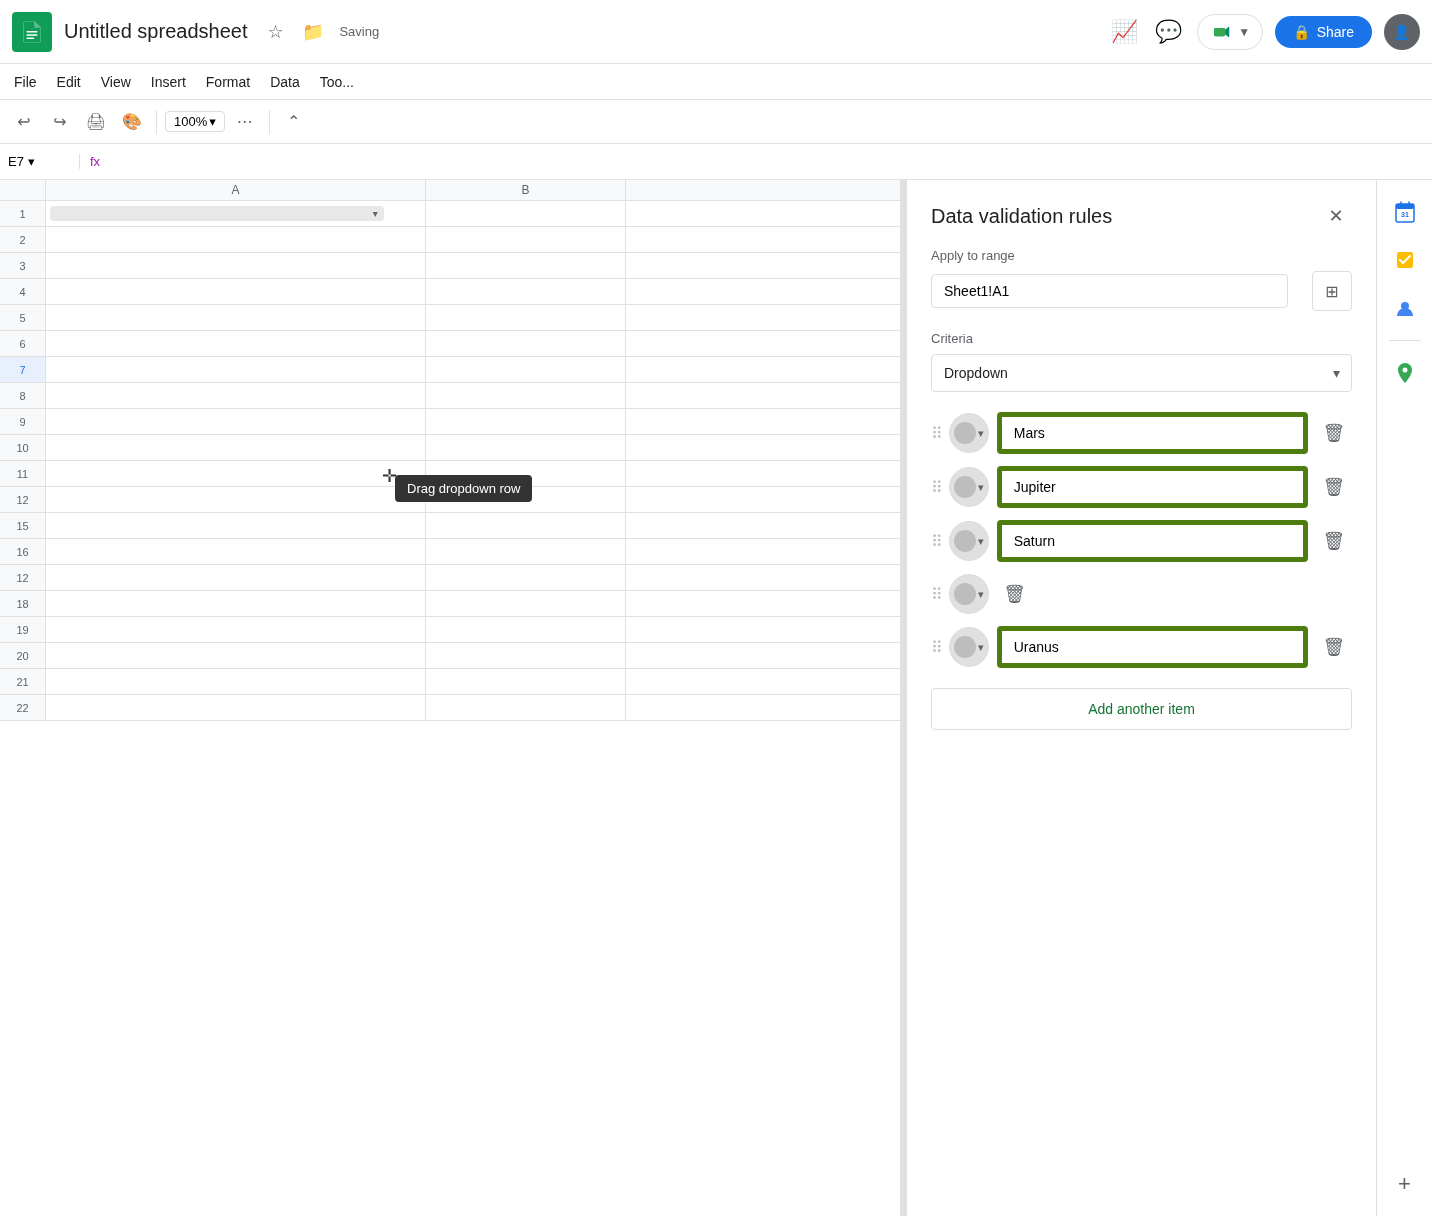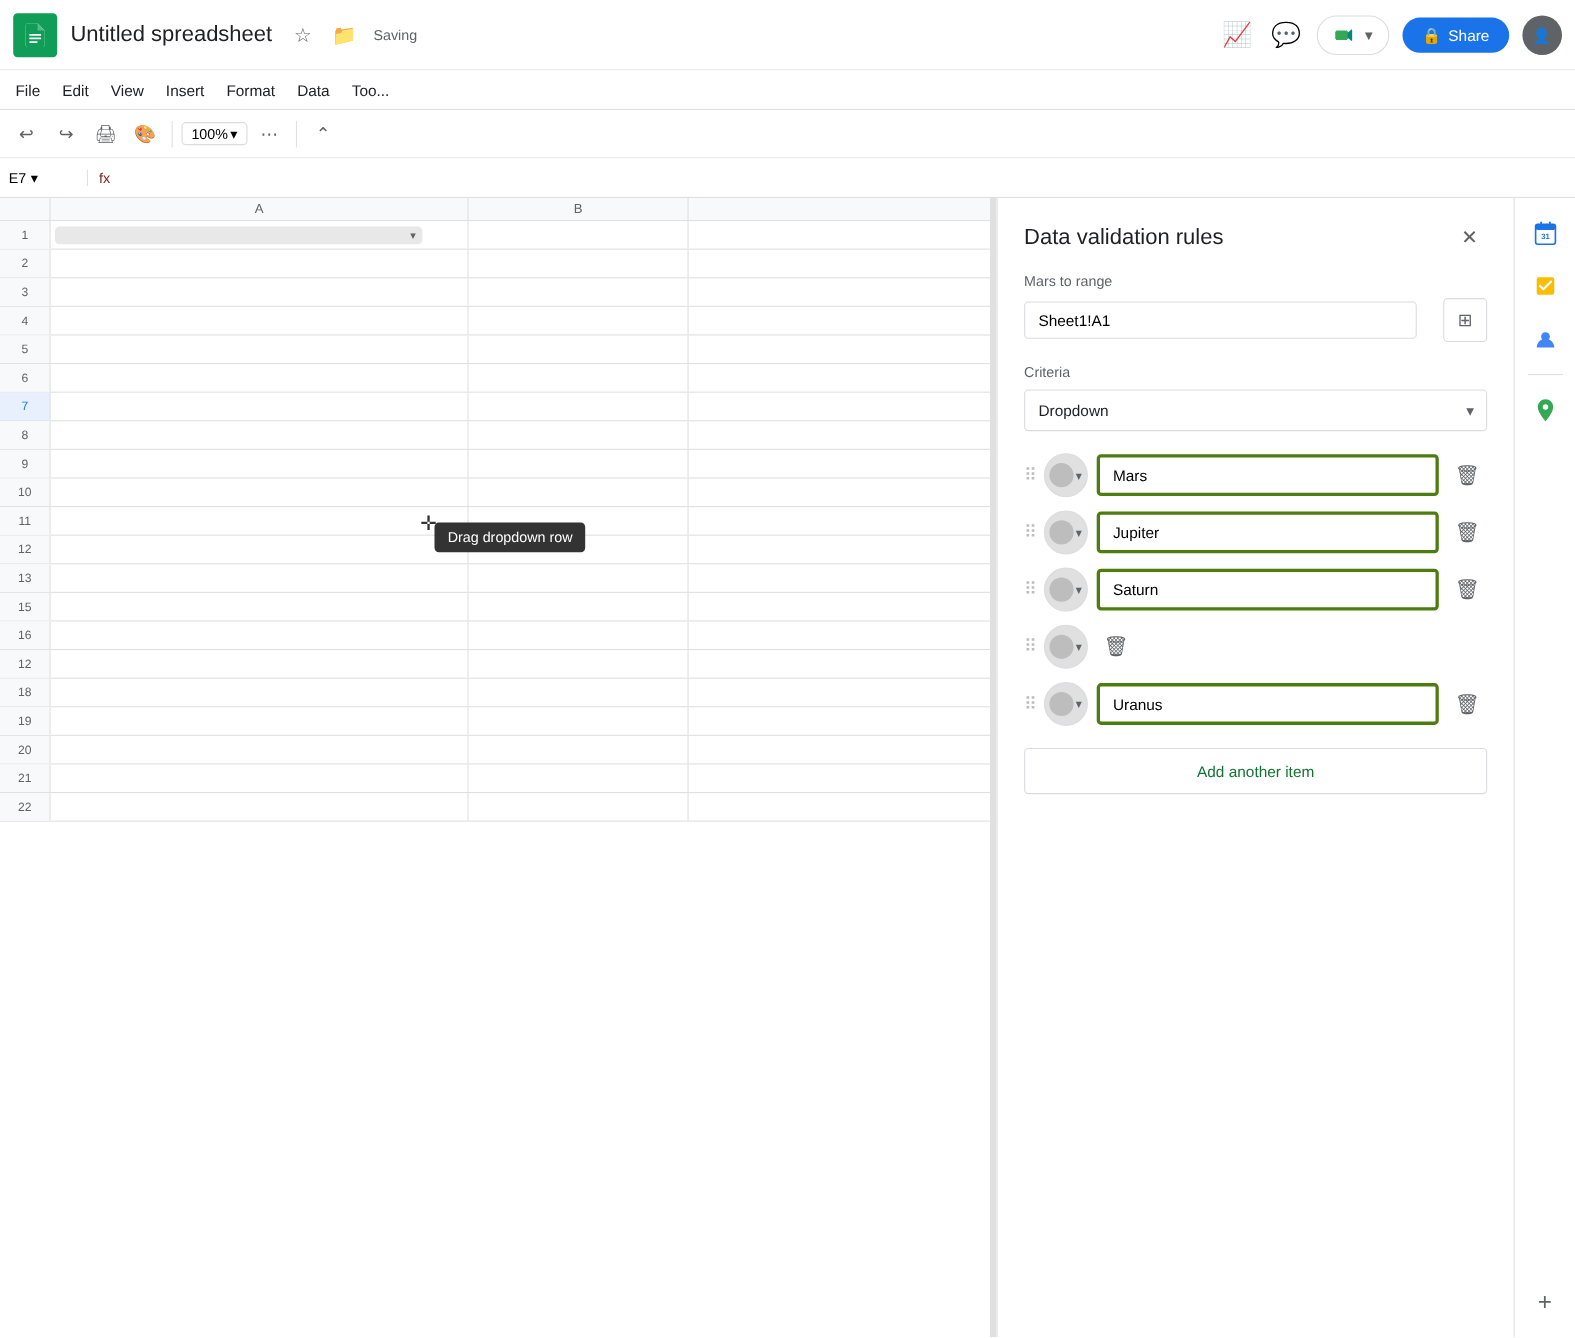--- a/index.html
+++ b/index.html
@@ -75,21 +75,21 @@
     
     .formula-bar {
       display: flex; align-items: center; height: 36px;
       border-bottom: 1px solid #e0e0e0; background: #fff;
     }
     .cell-ref {
       width: 80px; min-width: 80px; padding: 0 8px; font-size: 13px;
       display: flex; align-items: center; border-right: 1px solid #e0e0e0;
       gap: 4px;
     }
-    .fx-label { font-size: 13px; color: #7f1d1d; padding: 0 10px; }
+    .fx-label { font-size: 13px; color: #a21caf; padding: 0 10px; }
     .formula-input { flex: 1; font-size: 13px; outline: none; border: none; padding: 0 4px; }
 
     
     .main-area { display: flex; height: calc(1216px - 64px - 36px - 44px - 36px); }
 
     
     .spreadsheet { flex: 1; overflow: hidden; position: relative; }
     .sheet-header { display: flex; background: #f8f9fa; border-bottom: 1px solid #e0e0e0; }
     .row-num-header { width: 46px; min-width: 46px; border-right: 1px solid #e0e0e0; }
     .col-header {
@@ -165,21 +165,21 @@
     }
     .drag-handle { color: #bdbdbd; font-size: 16px; cursor: grab; letter-spacing: -2px; }
     .color-picker-btn {
       width: 40px; height: 40px; border: 1px solid #dadce0; border-radius: 4px;
       background: #bdbdbd; cursor: pointer; display: flex; align-items: center; justify-content: center;
       border-radius: 20px; gap: 2px;
     }
     .color-circle { width: 22px; height: 22px; border-radius: 50%; background: #bdbdbd; }
     .small-dropdown-arrow { font-size: 11px; color: #5f6368; }
     .item-input {
-      flex: 1; border: 3px solid #4d7c0f; border-radius: 4px;
+      flex: 1; border: 5px solid #4d7c0f; border-radius: 4px;
       padding: 8px 12px; font-size: 14px; outline: none;
     }
     .delete-btn {
       width: 36px; height: 36px; border: none; background: transparent;
       cursor: pointer; color: #5f6368; font-size: 18px;
       display: flex; align-items: center; justify-content: center;
       border-radius: 50%;
     }
     .add-item-btn {
       width: 100%; border: 1px solid #dadce0; border-radius: 4px;
@@ -362,25 +362,20 @@
       <div class="row-num">11</div>
       <div class="cell cell-a"></div>
       <div class="cell cell-b"></div>
     </div>
     <div class="sheet-row">
       <div class="row-num">12</div>
       <div class="cell cell-a"></div>
       <div class="cell cell-b"></div>
     </div>
     <div class="sheet-row">
-      <div class="row-num">13</div>
-      <div class="cell cell-a"></div>
-      <div class="cell cell-b"></div>
-    </div>
-    <div class="sheet-row">
       <div class="row-num">15</div>
       <div class="cell cell-a"></div>
       <div class="cell cell-b"></div>
     </div>
     <div class="sheet-row">
       <div class="row-num">16</div>
       <div class="cell cell-a"></div>
       <div class="cell cell-b"></div>
     </div>
     <div class="sheet-row">
@@ -421,21 +416,21 @@
   </div>
 
   <div class="side-panel">
     <div class="panel-header">
       <span>Data validation rules</span>
       <button class="close-btn">✕</button>
     </div>
     <div class="panel-body">
 
       
-      <div class="panel-section-label">Mars to range</div>
+      <div class="panel-section-label">Apply to range</div>
       <div class="range-input-row">
         <input class="range-input" value="Sheet1!A1" style="">
         <button class="grid-btn">⊞</button>
       </div>
 
       
       <div class="criteria-label">Criteria</div>
       <div class="select-wrapper">
         <select>
           <option>Dropdown</option>

